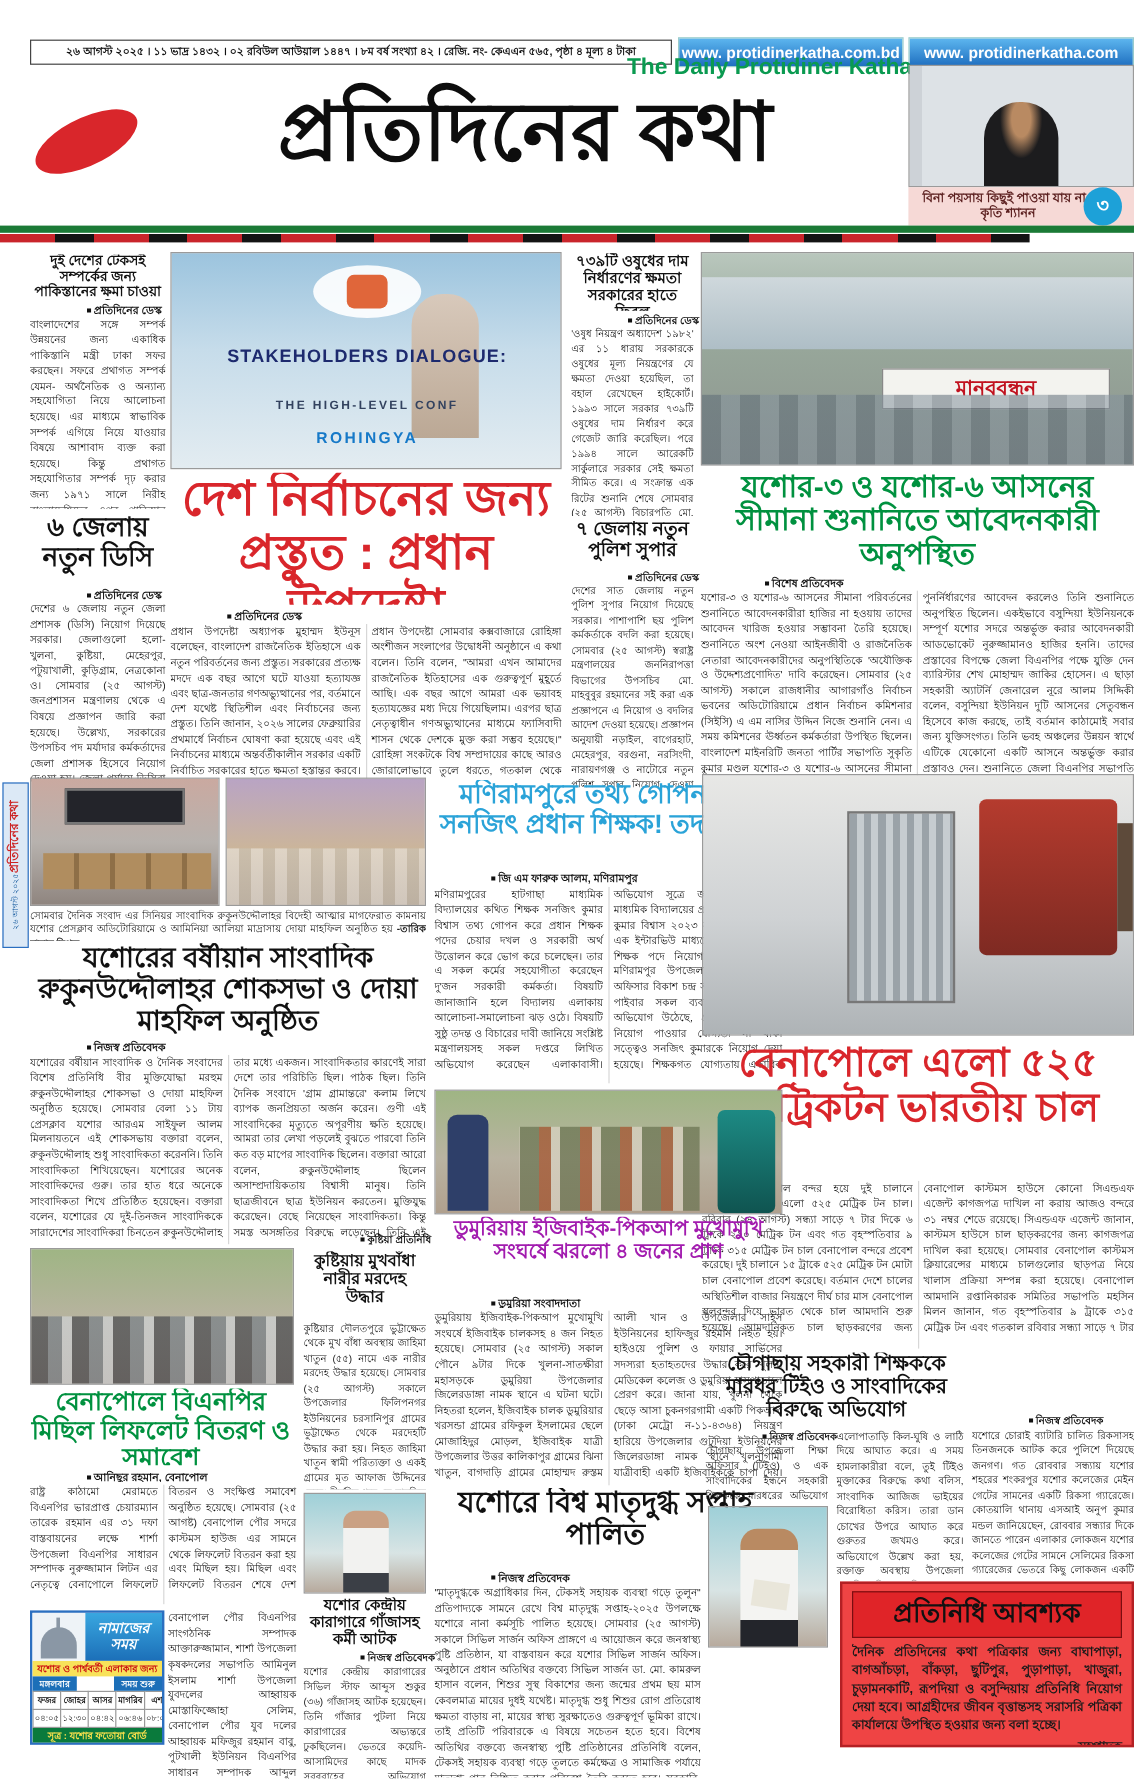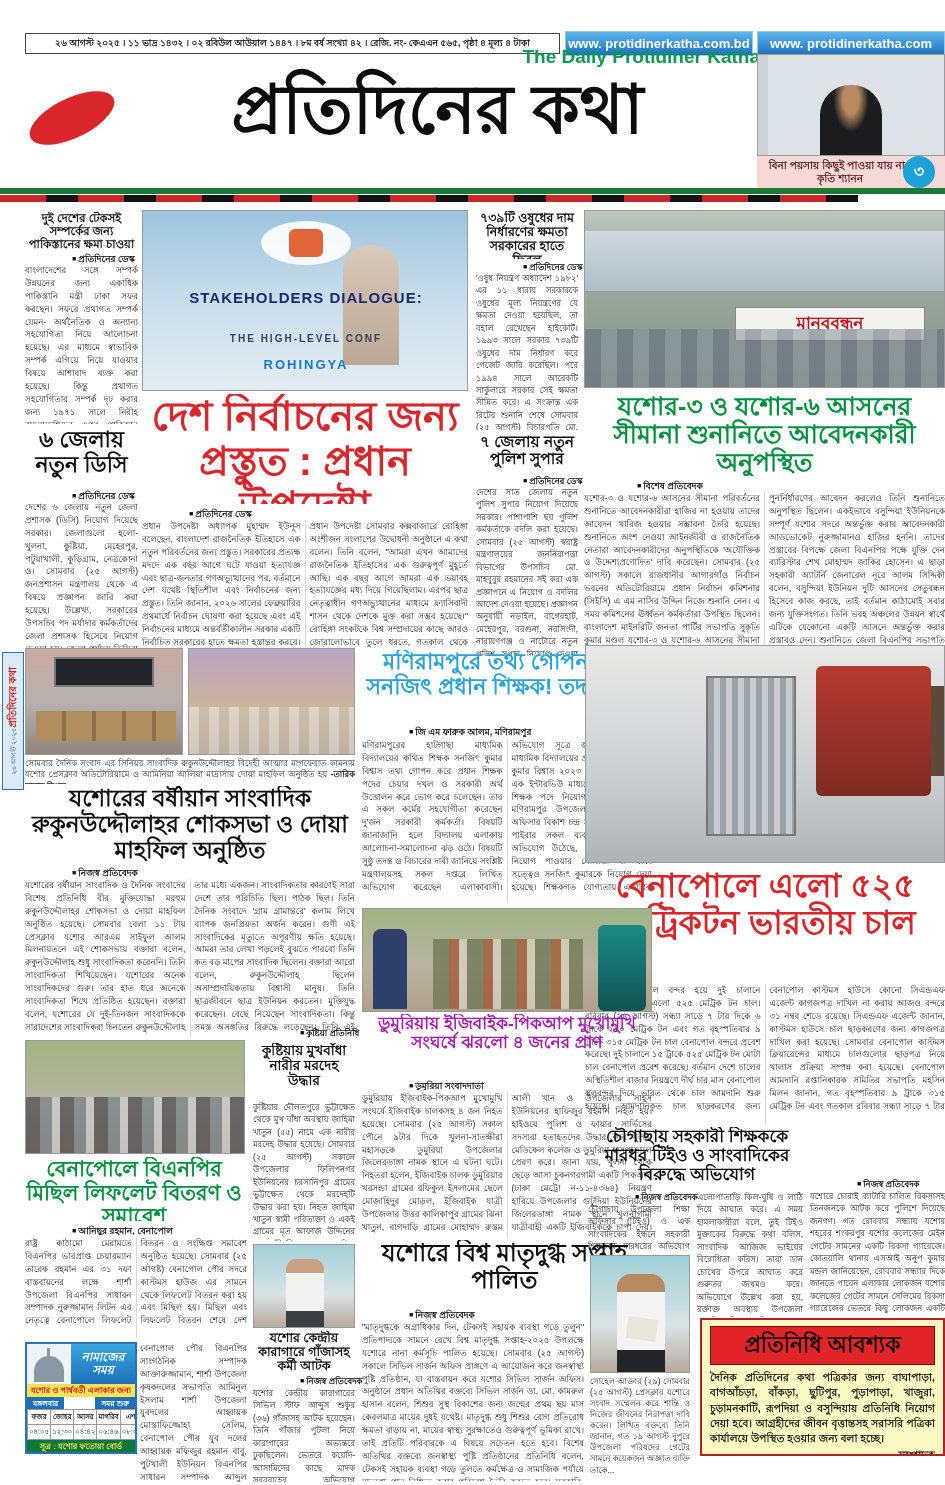--- a/index.html
+++ b/index.html
@@ -185,29 +185,28 @@
   <div class="abs body cols2" style="left:362px;top:1092px;width:290px;height:146px;">ডুমুরিয়ায় ইজিবাইক-পিকআপ মুখোমুখি সংঘর্ষে ইজিবাইক চালকসহ ৪ জন নিহত হয়েছে। সোমবার (২৫ আগস্ট) সকাল পৌনে ৯টার দিকে খুলনা-সাতক্ষীরা মহাসড়কে ডুমুরিয়া উপজেলার জিলেরডাঙ্গা নামক স্থানে এ ঘটনা ঘটে। নিহতরা হলেন, ইজিবাইক চালক ডুমুরিয়ার খরসন্ডা গ্রামের রফিকুল ইসলামের ছেলে মোজাহিদুর মোড়ল, ইজিবাইক যাত্রী উপজেলার উত্তর কালিকাপুর গ্রামের ঝিনা খাতুন, বাগদাড়ি গ্রামের মোহাম্মদ রুস্তম আলী খান ও উপজেলার সাহস ইউনিয়নের হাফিজুর রহমান নিহত হয়। হাইওয়ে পুলিশ ও ফায়ার সার্ভিসের সদস্যরা হতাহতদের উদ্ধার করে খুলনা মেডিকেল কলেজ ও ডুমুরিয়া হাসপাতালে প্রেরণ করে। জানা যায়, খুলনা থেকে ছেড়ে আসা চুকনগরগামী একটি পিকআপ (ঢাকা মেট্রো ন-১১-৪৩৬৪) নিয়ন্ত্রণ হারিয়ে উপজেলার গুটুদিয়া ইউনিয়নের জিলেরডাঙ্গা নামক স্থানে খুলনাগামী যাত্রীবাহী একটি ইজিবাইককে চাপা দেয়। এসময় ঘটনাস্থলে দুই জন এবং »» ৩য় পৃষ্ঠা ৪ কলাম</div>
 
   <div class="abs headline h-black" style="left:367px;top:1240px;width:275px;height:66px;font-size:24px;">যশোরে বিশ্ব মাতৃদুগ্ধ সপ্তাহ পালিত</div>
   <div class="abs byline" style="left:362px;top:1308px;width:150px;height:11px;">নিজস্ব প্রতিবেদক</div>
   <div class="abs body" style="left:362px;top:1321px;width:222px;height:160px;">"মাতৃদুগ্ধকে অগ্রাধিকার দিন, টেকসই সহায়ক ব্যবস্থা গড়ে তুলুন" প্রতিপাদ্যকে সামনে রেখে বিশ্ব মাতৃদুগ্ধ সপ্তাহ-২০২৫ উপলক্ষে যশোরে নানা কর্মসূচি পালিত হয়েছে। সোমবার (২৫ আগস্ট) সকালে সিভিল সার্জন অফিস প্রাঙ্গণে এ আয়োজন করে জনস্বাস্থ্য পুষ্টি প্রতিষ্ঠান, যা বাস্তবায়ন করে যশোর সিভিল সার্জন অফিস। অনুষ্ঠানে প্রধান অতিথির বক্তব্যে সিভিল সার্জন ডা. মো. কামরুল হাসান বলেন, শিশুর সুস্থ বিকাশের জন্য জন্মের প্রথম ছয় মাস কেবলমাত্র মায়ের দুধই যথেষ্ট। মাতৃদুগ্ধ শুধু শিশুর রোগ প্রতিরোধ ক্ষমতা বাড়ায় না, মায়ের স্বাস্থ্য সুরক্ষাতেও গুরুত্বপূর্ণ ভূমিকা রাখে। তাই প্রতিটি পরিবারকে এ বিষয়ে সচেতন হতে হবে। বিশেষ অতিথির বক্তব্যে জনস্বাস্থ্য পুষ্টি প্রতিষ্ঠানের প্রতিনিধি বলেন, টেকসই সহায়ক ব্যবস্থা গড়ে তুলতে কর্মক্ষেত্র ও সামাজিক পর্যায়ে মাতৃদুগ্ধ পান নিশ্চিত করার পরিবেশ তৈরি করতে হবে। সরকারি-বেসরকারি প্রতিষ্ঠানে কর্মরত মায়েদের জন্য পর্যাপ্ত সুবিধা নিশ্চিত করা জরুরি। এসময় স্বাস্থ্য বিভাগের কর্মকর্তা, বিভিন্ন হাসপাতালের চিকিৎসক, নার্স, এনজিও প্রতিনিধি ও সুধীজন উপস্থিত ছিলেন। অনুষ্ঠানে মাতৃদুগ্ধের উপকারিতা নিয়ে আলোচনা, প্রশ্নোত্তর পর্ব এবং সচেতনতামূলক লিফলেট বিতরণ করা হয়।</div>
 
   <div class="abs photo ph-man" style="left:590px;top:1255px;width:100px;height:118px;">
     <div class="abs" style="left:26px;top:18px;width:48px;height:100px;background:linear-gradient(180deg,#b98a62 0 18px,#f4f4f2 18px 76px,#23252b 76px 100%);border-radius:14px 14px 0 0;"></div>
     <div class="abs" style="left:36px;top:62px;width:30px;height:22px;background:#e9e6da;transform:rotate(8deg);"></div>
   </div>
-  <div class="abs caption" style="left:590px;top:1376px;width:100px;height:106px;font-size:8.2px;">সোহেল আক্তার (২৯) সোমবার (২৫ আগস্ট) প্রেসক্লাব যশোরে সংবাদ সম্মেলন করে শান্তি ও নিজের জীবনের নিরাপত্তা দাবি করেন। লিখিত বক্তব্যে তিনি জানান, গত ১৯ আগস্ট দুপুরে উপজেলা পরিষদের গেটের সামনে কয়েকজন অজ্ঞাত ব্যক্তি তাকে...</div>
 
   <div class="abs headline h-black" style="left:588px;top:1127px;width:218px;height:62px;font-size:17px;">চৌগাছায় সহকারী শিক্ষককে মারধর টিইও ও সাংবাদিকের বিরুদ্ধে অভিযোগ</div>
   <div class="abs byline" style="left:588px;top:1191px;width:102px;height:10px;font-size:8.5px;">নিজস্ব প্রতিবেদক</div>
   <div class="abs body" style="left:588px;top:1203px;width:102px;height:50px;font-size:8.3px;">চৌগাছায় উপজেলা শিক্ষা অফিসার (টিইও) ও এক সাংবাদিকের ইন্ধনে সহকারী শিক্ষককে মারধরের অভিযোগ উঠেছে। ভুক্তভোগী কুলিয়া সরকারি প্রাথমিক বিদ্যালয়ের সহকারী শিক্ষক মো.</div>
   <div class="abs body" style="left:697px;top:1191px;width:106px;height:126px;font-size:8.3px;">এলোপাতাড়ি কিল-ঘুষি ও লাঠি দিয়ে আঘাত করে। এ সময় হামলাকারীরা বলে, তুই টিইও মুক্তাকের বিরুদ্ধে কথা বলিস, সাংবাদিক আজিজ ভাইয়ের বিরোধিতা করিস। তারা ডান চোখের উপরে আঘাত করে গুরুতর জখমও করে। অভিযোগে উল্লেখ করা হয়, রক্তাক্ত অবস্থায় উপজেলা প্রাথমিক শিক্ষা অফিসে আশ্রয় নিলে সেখানে উপস্থিত সাংবাদিক »» ৩য় পৃষ্ঠা ৪ কলাম</div>
 
   <div class="abs byline" style="left:810px;top:1178px;width:135px;height:10px;font-size:8.5px;">নিজস্ব প্রতিবেদক</div>
   <div class="abs body" style="left:810px;top:1190px;width:135px;height:124px;font-size:8.3px;">যশোরে চোরাই ব্যাটারি চালিত রিকসাসহ তিনজনকে আটক করে পুলিশে দিয়েছে জনগণ। গত রোববার সন্ধ্যায় যশোর শহরের শংকরপুর যশোর কলেজের মেইন গেটের সামনের একটি রিকসা গ্যারেজে। কোতয়ালি থানায় এসআই অনুপ কুমার মন্ডল জানিয়েছেন, রোববার সন্ধ্যার দিকে জানতে পারেন এলাকার লোকজন যশোর কলেজের গেটের সামনে সেলিমের রিকসা গ্যারেজের ভেতরে কিছু লোকজন একটি চোরাই রিকসা »» ৩য় পৃষ্ঠা ৪ কলাম</div>
 
-  <div class="abs" style="left:700px;top:1318px;width:245px;height:138px;border:2px solid #b32024;background:#fef9c3;padding:6px 8px;overflow:hidden;">
+  <div class="abs" style="left:700px;top:1318px;width:245px;height:138px;border:2px solid #b32024;background:#ef4444;padding:6px 8px;overflow:hidden;">
     <div style="background:#e02428;color:#111;font-weight:bold;font-size:22px;text-align:center;border:1px solid #7a0d10;margin-bottom:5px;">প্রতিনিধি আবশ্যক</div>
     <div style="font-size:10.6px;font-weight:bold;line-height:1.45;text-align:justify;color:#1a1a1a;">দৈনিক প্রতিদিনের কথা পত্রিকার জন্য বাঘাপাড়া, বাগআঁচড়া, বাঁকড়া, ছুটিপুর, পুড়াপাড়া, খাজুরা, চুড়ামনকাটি, রূপদিয়া ও বসুন্দিয়ায় প্রতিনিধি নিয়োগ দেয়া হবে। আগ্রহীদের জীবন বৃত্তান্তসহ সরাসরি পত্রিকা কার্যালয়ে উপস্থিত হওয়ার জন্য বলা হচ্ছে।</div>
     <div style="text-align:right;font-weight:bold;font-size:11px;color:#1a1a1a;">-সম্পাদক</div>
   </div>
 
 </div>
 
 </body></html>

